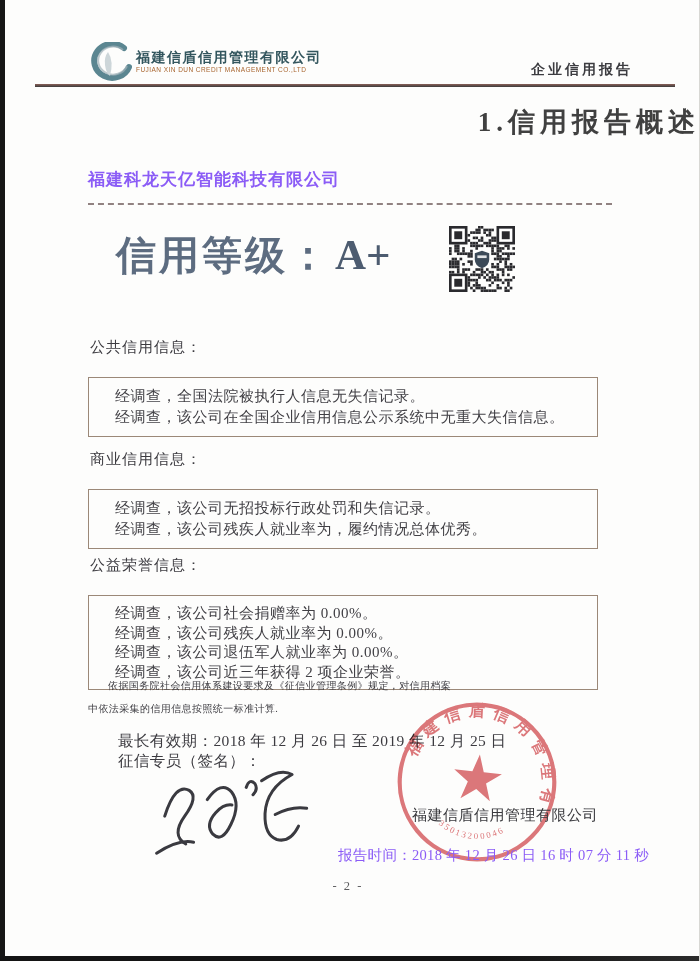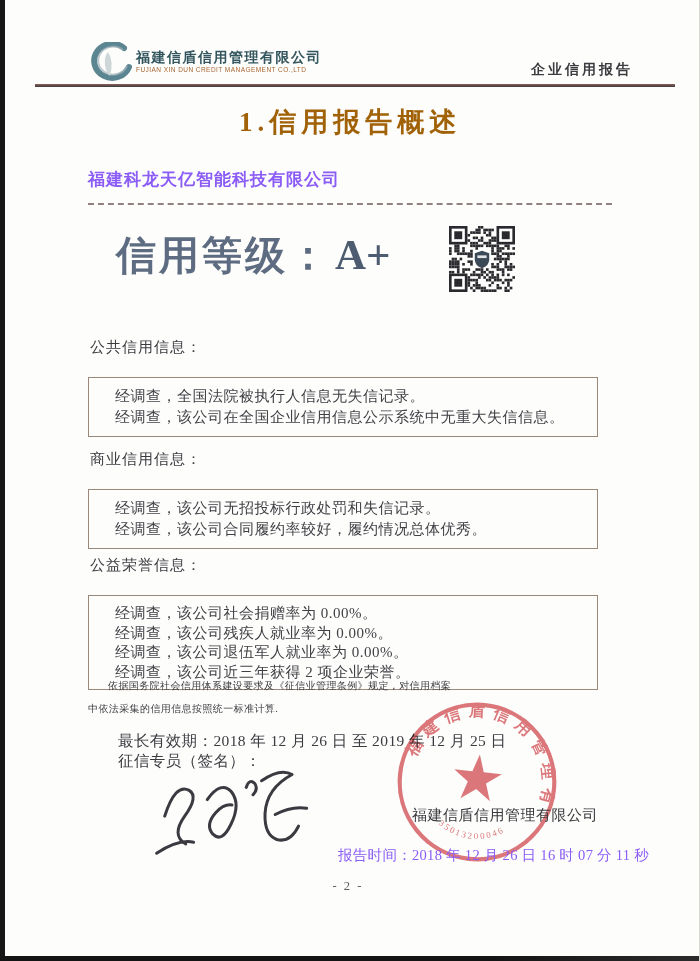--- a/index.html
+++ b/index.html
@@ -17,22 +17,22 @@
   
   .logo-icon{position:absolute;left:84px;top:42px;width:48px;height:42px;}
   .logo-text{position:absolute;left:136px;top:50px;line-height:1;}
   .logo-cn{font-size:14px;font-weight:bold;color:#33565e;letter-spacing:1.5px;font-family:"Liberation Sans","DejaVu Sans",sans-serif;}
   .logo-en{font-size:6.5px;color:#a8652f;letter-spacing:.45px;margin-top:3px;font-family:"Liberation Sans","DejaVu Sans",sans-serif;}
   .report-type{position:absolute;left:503px;top:61px;font-size:14px;letter-spacing:3px;color:#3c3c40;font-weight:bold;margin-left:28px;}
   .header-rule{position:absolute;left:35px;top:84px;width:640px;height:3px;
     background:linear-gradient(to bottom,#8a6058,#3c3c3c);}
 
   
-  .doc-title{position:absolute;left:0;top:104px;width:700px;text-align:center;
-    font-size:27px;font-weight:bold;letter-spacing:5px;color:#a16207;}
+  .doc-title{position:absolute;left:0;top:104px;width:700px;text-align:right;
+    font-size:27px;font-weight:bold;letter-spacing:5px;color:#404040;}
   .subject{position:absolute;left:88px;top:168px;font-size:17px;font-weight:bold;letter-spacing:1px;color:#8b5cf6;}
   .dash-rule{position:absolute;left:88px;top:203px;width:524px;border-top:2px dashed #6d5a58;opacity:.75;}
 
   
   .rating{position:absolute;left:116px;top:228px;}
   .rating-label{font-size:40px;font-weight:bold;letter-spacing:3px;color:#5d6c80;}
   .rating-grade{font-size:43px;font-weight:600;color:#4d5c70;margin-left:4px;}
   .qr{position:absolute;left:449px;top:226px;width:66px;height:66px;}
 
   
@@ -309,21 +309,21 @@
     <div class="sec-box lh21" style="padding-top:8px;padding-bottom:8px">
       <div class="sec-line">经调查，全国法院被执行人信息无失信记录。</div>
       <div class="sec-line">经调查，该公司在全国企业信用信息公示系统中无重大失信信息。</div>
     </div>
   </div>
 
   <div class="section" style="top:450px">
     <div class="sec-heading">商业信用信息：</div>
     <div class="sec-box lh21" style="padding-top:8px;padding-bottom:8px">
       <div class="sec-line">经调查，该公司无招投标行政处罚和失信记录。</div>
-      <div class="sec-line">经调查，该公司合同履约率较好，履约情况总体优秀。</div>
+      <div class="sec-line">经调查，该公司残疾人就业率为，履约情况总体优秀。</div>
     </div>
   </div>
 
   <div class="section" style="top:556px">
     <div class="sec-heading">公益荣誉信息：</div>
     <div class="sec-box lh20" style="padding-top:8px;padding-bottom:7px">
       <div class="sec-line">经调查，该公司社会捐赠率为 0.00%。</div>
       <div class="sec-line">经调查，该公司残疾人就业率为 0.00%。</div>
       <div class="sec-line">经调查，该公司退伍军人就业率为 0.00%。</div>
       <div class="sec-line">经调查，该公司近三年获得 2 项企业荣誉。</div>

